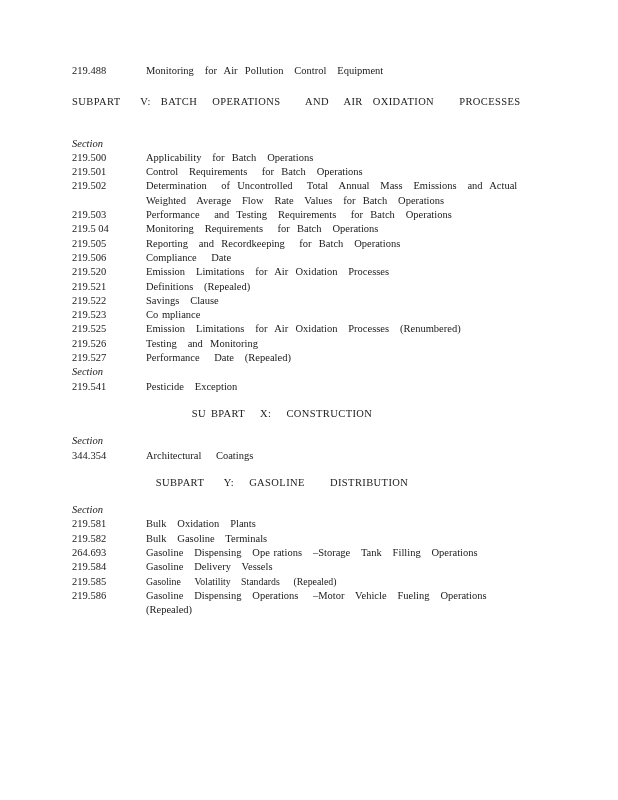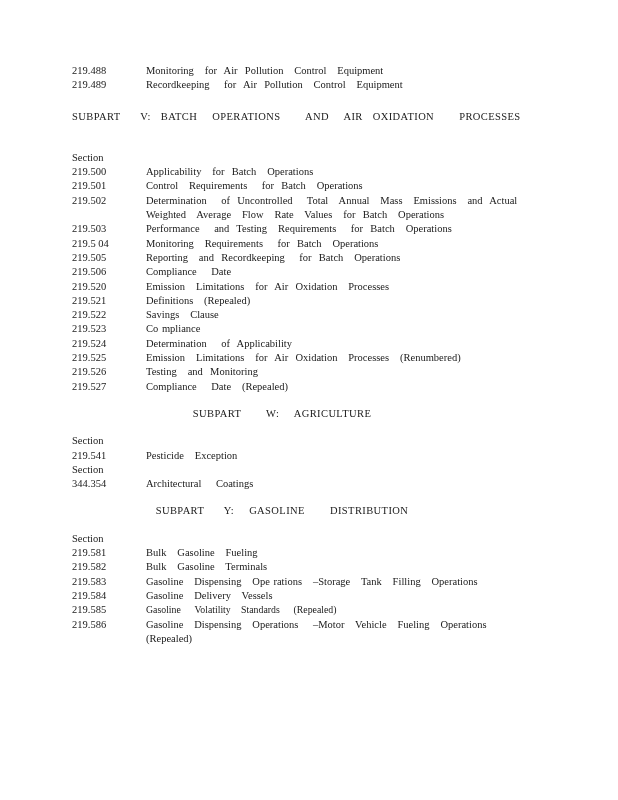--- a/index.html
+++ b/index.html
@@ -41,55 +41,53 @@
     width: 420px;
     text-align: center;
     white-space: pre;
     letter-spacing: 0.4px;
     word-spacing: 2px;
     margin: 13px 0 13px 0;
   }
   .heading[data-name="subpart-heading-v"] {
     margin: 17px 0 27px 0;
   }
-  .label { white-space: pre; }
+  .label { white-space: pre; font-style: italic; }
 </style>
 </head>
 <body>
 
 <div class="page" data-name="toc-page" style="background: rgb(255, 255, 255); color: rgb(32, 32, 32);">
   <div class="rows" data-name="toc-rows">
       <div class="row entry" data-name="toc-entry"><span class="num" data-name="section-number">219.488</span><span class="title" data-name="section-title">Monitoring   for  Air  Pollution   Control   Equipment</span></div>
-      <div class="row entry" data-name="toc-entry"><span class="num" data-name="section-number">219.489</span><span class="title" data-name="section-title">Recordkeeping    for  Air  Pollution   Control   Equipment</span></div>
       <div class="row heading" data-name="subpart-heading-v">SUBPART    V:  BATCH   OPERATIONS     AND   AIR  OXIDATION     PROCESSES</div>
       <div class="row label" data-name="section-column-label">Section</div>
       <div class="row entry" data-name="toc-entry"><span class="num" data-name="section-number">219.500</span><span class="title" data-name="section-title">Applicability   for  Batch   Operations</span></div>
       <div class="row entry" data-name="toc-entry"><span class="num" data-name="section-number">219.501</span><span class="title" data-name="section-title">Control   Requirements    for  Batch   Operations</span></div>
       <div class="row entry" data-name="toc-entry"><span class="num" data-name="section-number">219.502</span><span class="title" data-name="section-title">Determination    of  Uncontrolled    Total   Annual   Mass   Emissions   and  Actual
 Weighted   Average   Flow   Rate   Values   for  Batch   Operations</span></div>
       <div class="row entry" data-name="toc-entry"><span class="num" data-name="section-number">219.503</span><span class="title" data-name="section-title">Performance    and  Testing   Requirements    for  Batch   Operations</span></div>
       <div class="row entry" data-name="toc-entry"><span class="num" data-name="section-number">219.5 04</span><span class="title" data-name="section-title">Monitoring   Requirements    for  Batch   Operations</span></div>
       <div class="row entry" data-name="toc-entry"><span class="num" data-name="section-number">219.505</span><span class="title" data-name="section-title">Reporting   and  Recordkeeping    for  Batch   Operations</span></div>
       <div class="row entry" data-name="toc-entry"><span class="num" data-name="section-number">219.506</span><span class="title" data-name="section-title">Compliance    Date</span></div>
       <div class="row entry" data-name="toc-entry"><span class="num" data-name="section-number">219.520</span><span class="title" data-name="section-title">Emission   Limitations   for  Air  Oxidation   Processes</span></div>
       <div class="row entry" data-name="toc-entry"><span class="num" data-name="section-number">219.521</span><span class="title" data-name="section-title">Definitions   (Repealed)</span></div>
       <div class="row entry" data-name="toc-entry"><span class="num" data-name="section-number">219.522</span><span class="title" data-name="section-title">Savings   Clause</span></div>
       <div class="row entry" data-name="toc-entry"><span class="num" data-name="section-number">219.523</span><span class="title" data-name="section-title">Co mpliance</span></div>
-      <div class="row entry" data-name="toc-entry"><span class="num" data-name="section-number">219.524</span><span class="title" data-name="section-title">Determination    of  Applicability</span></div>
       <div class="row entry" data-name="toc-entry"><span class="num" data-name="section-number">219.525</span><span class="title" data-name="section-title">Emission   Limitations   for  Air  Oxidation   Processes   (Renumbered)</span></div>
       <div class="row entry" data-name="toc-entry"><span class="num" data-name="section-number">219.526</span><span class="title" data-name="section-title">Testing   and  Monitoring</span></div>
-      <div class="row entry" data-name="toc-entry"><span class="num" data-name="section-number">219.527</span><span class="title" data-name="section-title">Compliance    Date   (Repealed)</span></div>
-      <div class="row heading" data-name="subpart-heading-w">SUBPART     W:   AGRICULTURE</div>
+      <div class="row entry" data-name="toc-entry"><span class="num" data-name="section-number">219.527</span><span class="title" data-name="section-title">Performance    Date   (Repealed)</span></div>
       <div class="row label" data-name="section-column-label">Section</div>
       <div class="row entry" data-name="toc-entry"><span class="num" data-name="section-number">219.541</span><span class="title" data-name="section-title">Pesticide   Exception</span></div>
+      <div class="row heading" data-name="subpart-heading-x">SU BPART   X:   CONSTRUCTION</div>
       <div class="row label" data-name="section-column-label">Section</div>
       <div class="row entry" data-name="toc-entry"><span class="num" data-name="section-number">344.354</span><span class="title" data-name="section-title">Architectural    Coatings</span></div>
       <div class="row heading" data-name="subpart-heading-y">SUBPART    Y:   GASOLINE     DISTRIBUTION</div>
       <div class="row label" data-name="section-column-label">Section</div>
-      <div class="row entry" data-name="toc-entry"><span class="num" data-name="section-number">219.581</span><span class="title" data-name="section-title">Bulk   Gasoline   Fueling</span></div>
+      <div class="row entry" data-name="toc-entry"><span class="num" data-name="section-number">219.581</span><span class="title" data-name="section-title">Bulk   Oxidation   Plants</span></div>
       <div class="row entry" data-name="toc-entry"><span class="num" data-name="section-number">219.582</span><span class="title" data-name="section-title">Bulk   Gasoline   Terminals</span></div>
-      <div class="row entry" data-name="toc-entry"><span class="num" data-name="section-number">219.583</span><span class="title" data-name="section-title">Gasoline   Dispensing   Ope rations   –Storage   Tank   Filling   Operations</span></div>
+      <div class="row entry" data-name="toc-entry"><span class="num" data-name="section-number">264.693</span><span class="title" data-name="section-title">Gasoline   Dispensing   Ope rations   –Storage   Tank   Filling   Operations</span></div>
       <div class="row entry" data-name="toc-entry"><span class="num" data-name="section-number">219.584</span><span class="title" data-name="section-title">Gasoline   Delivery   Vessels</span></div>
       <div class="row entry" data-name="toc-entry"><span class="num" data-name="section-number">219.585</span><span class="title sans" data-name="section-title">Gasoline    Volatility   Standards    (Repealed)</span></div>
       <div class="row entry" data-name="toc-entry"><span class="num" data-name="section-number">219.586</span><span class="title" data-name="section-title">Gasoline   Dispensing   Operations    –Motor   Vehicle   Fueling   Operations
 (Repealed)</span></div>
     </div>
 </div>
 
 </body></html>

